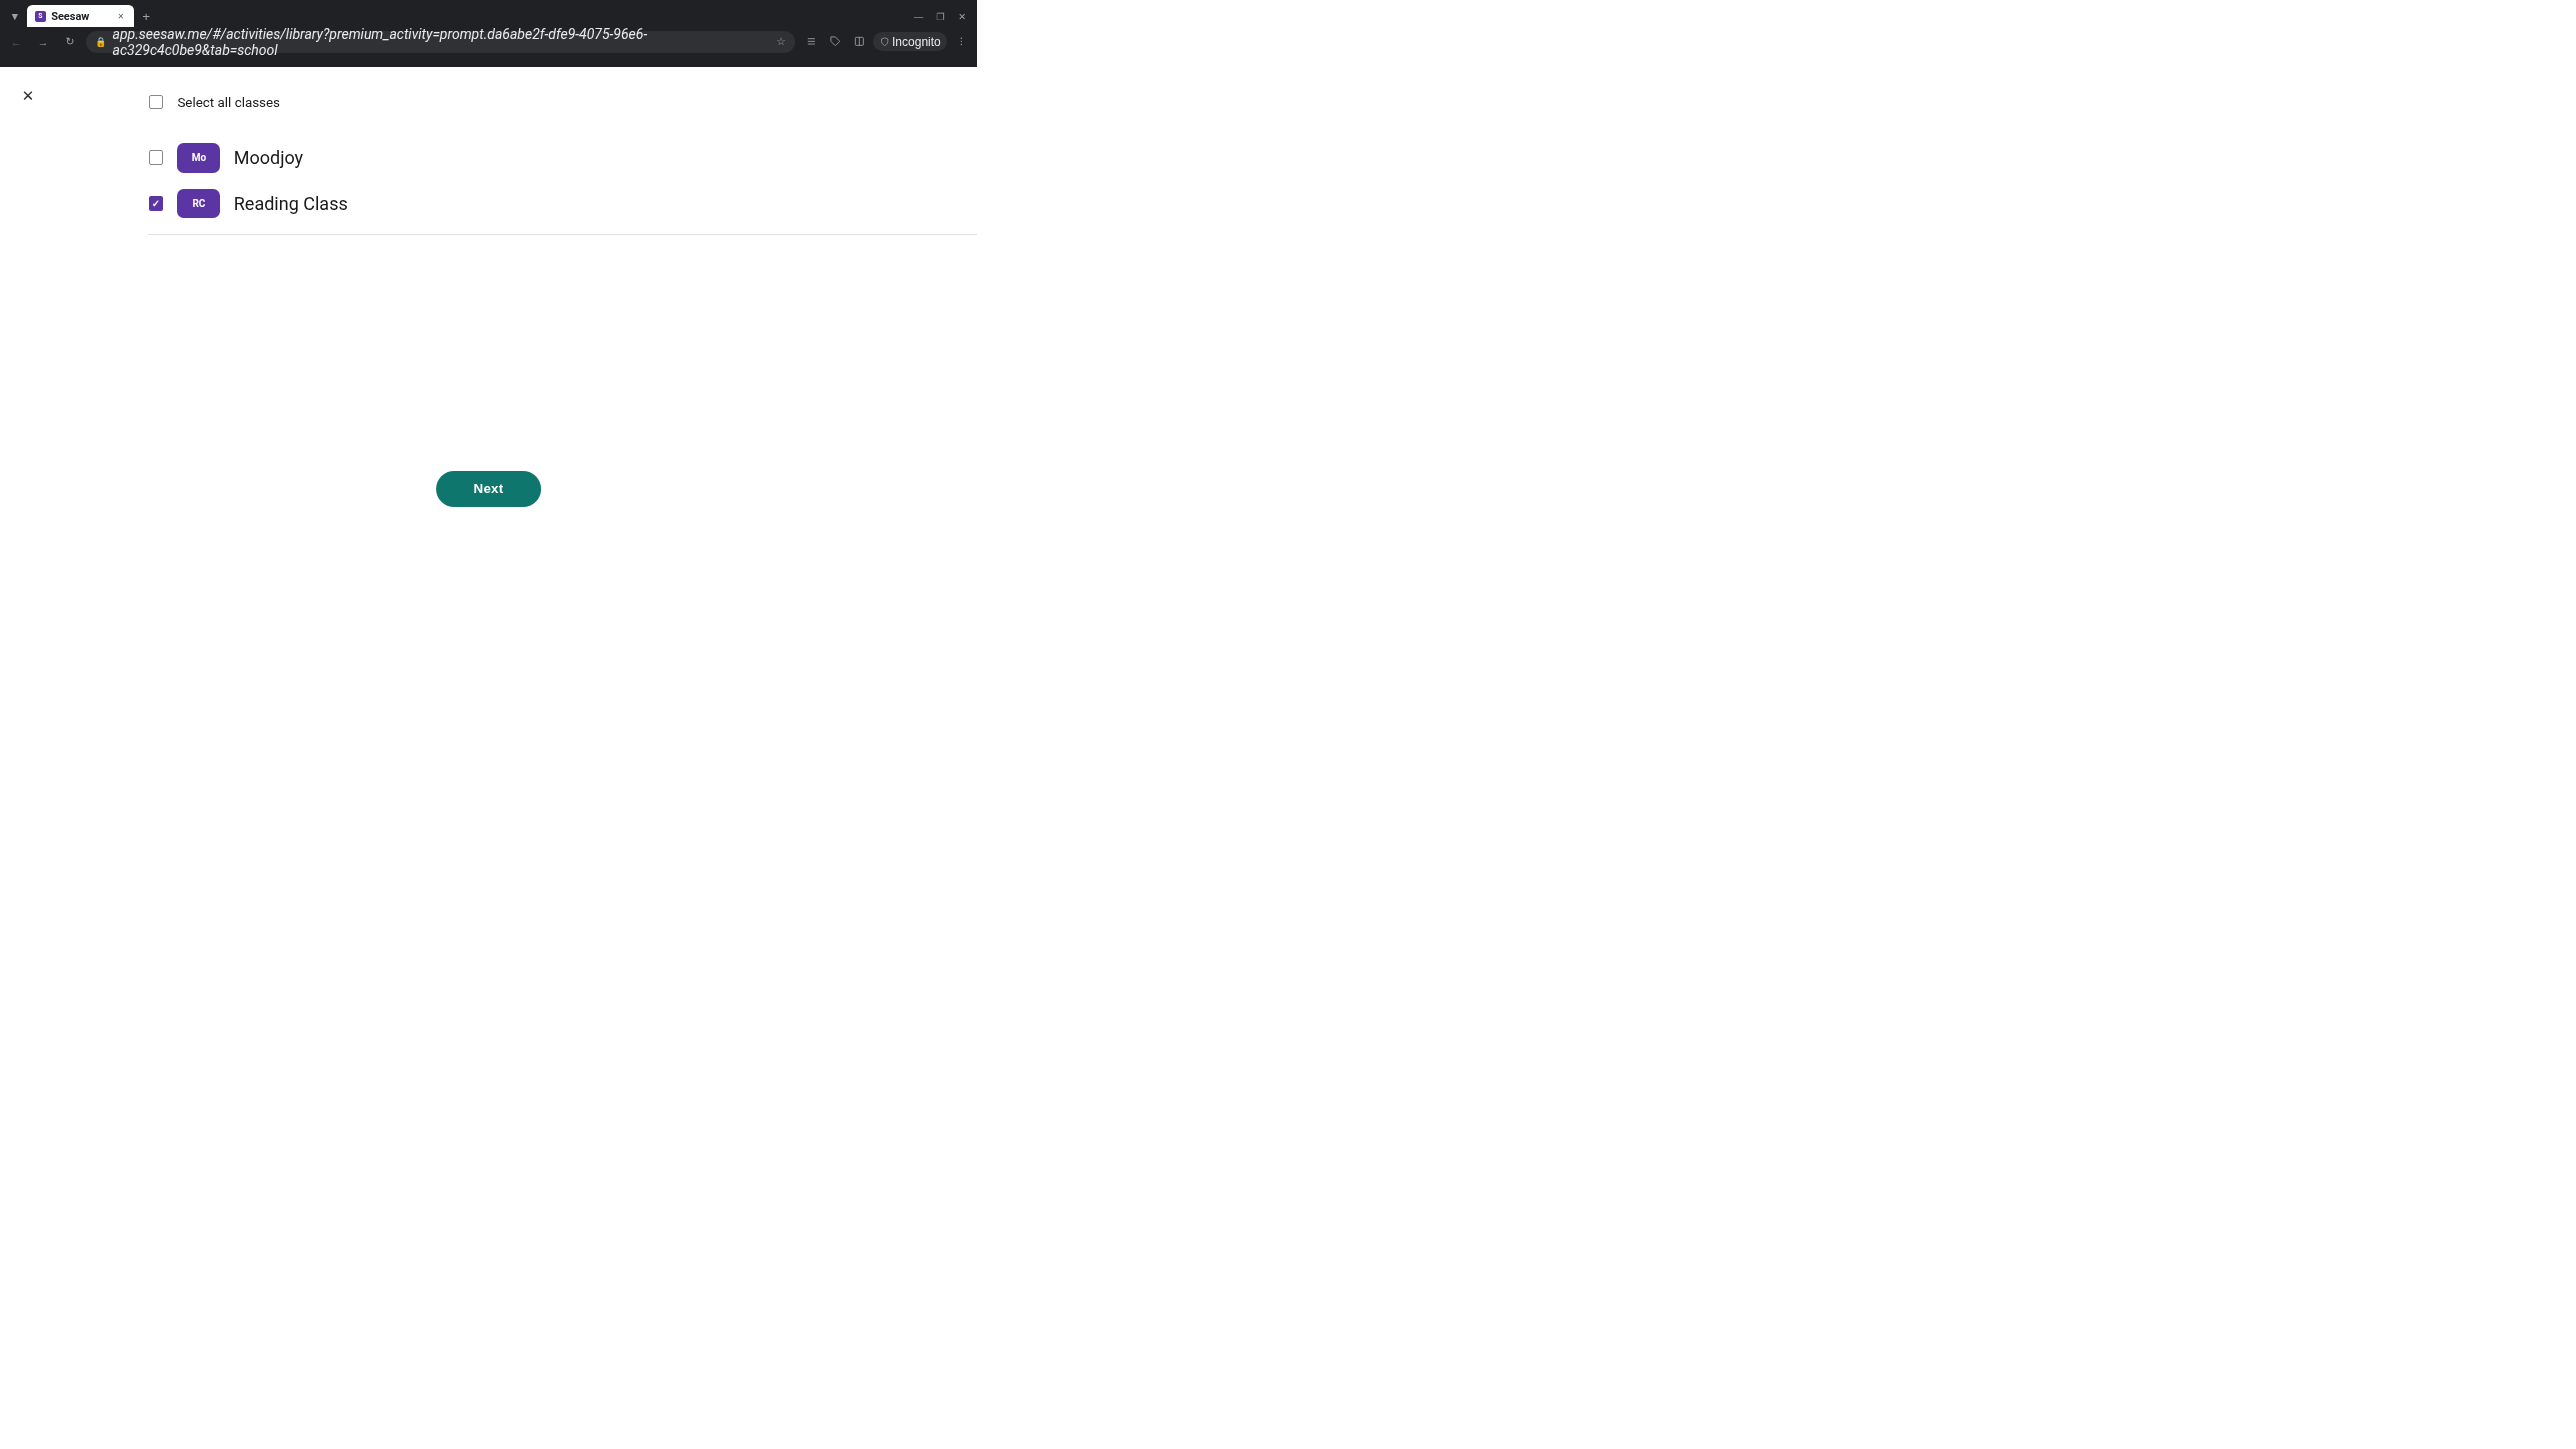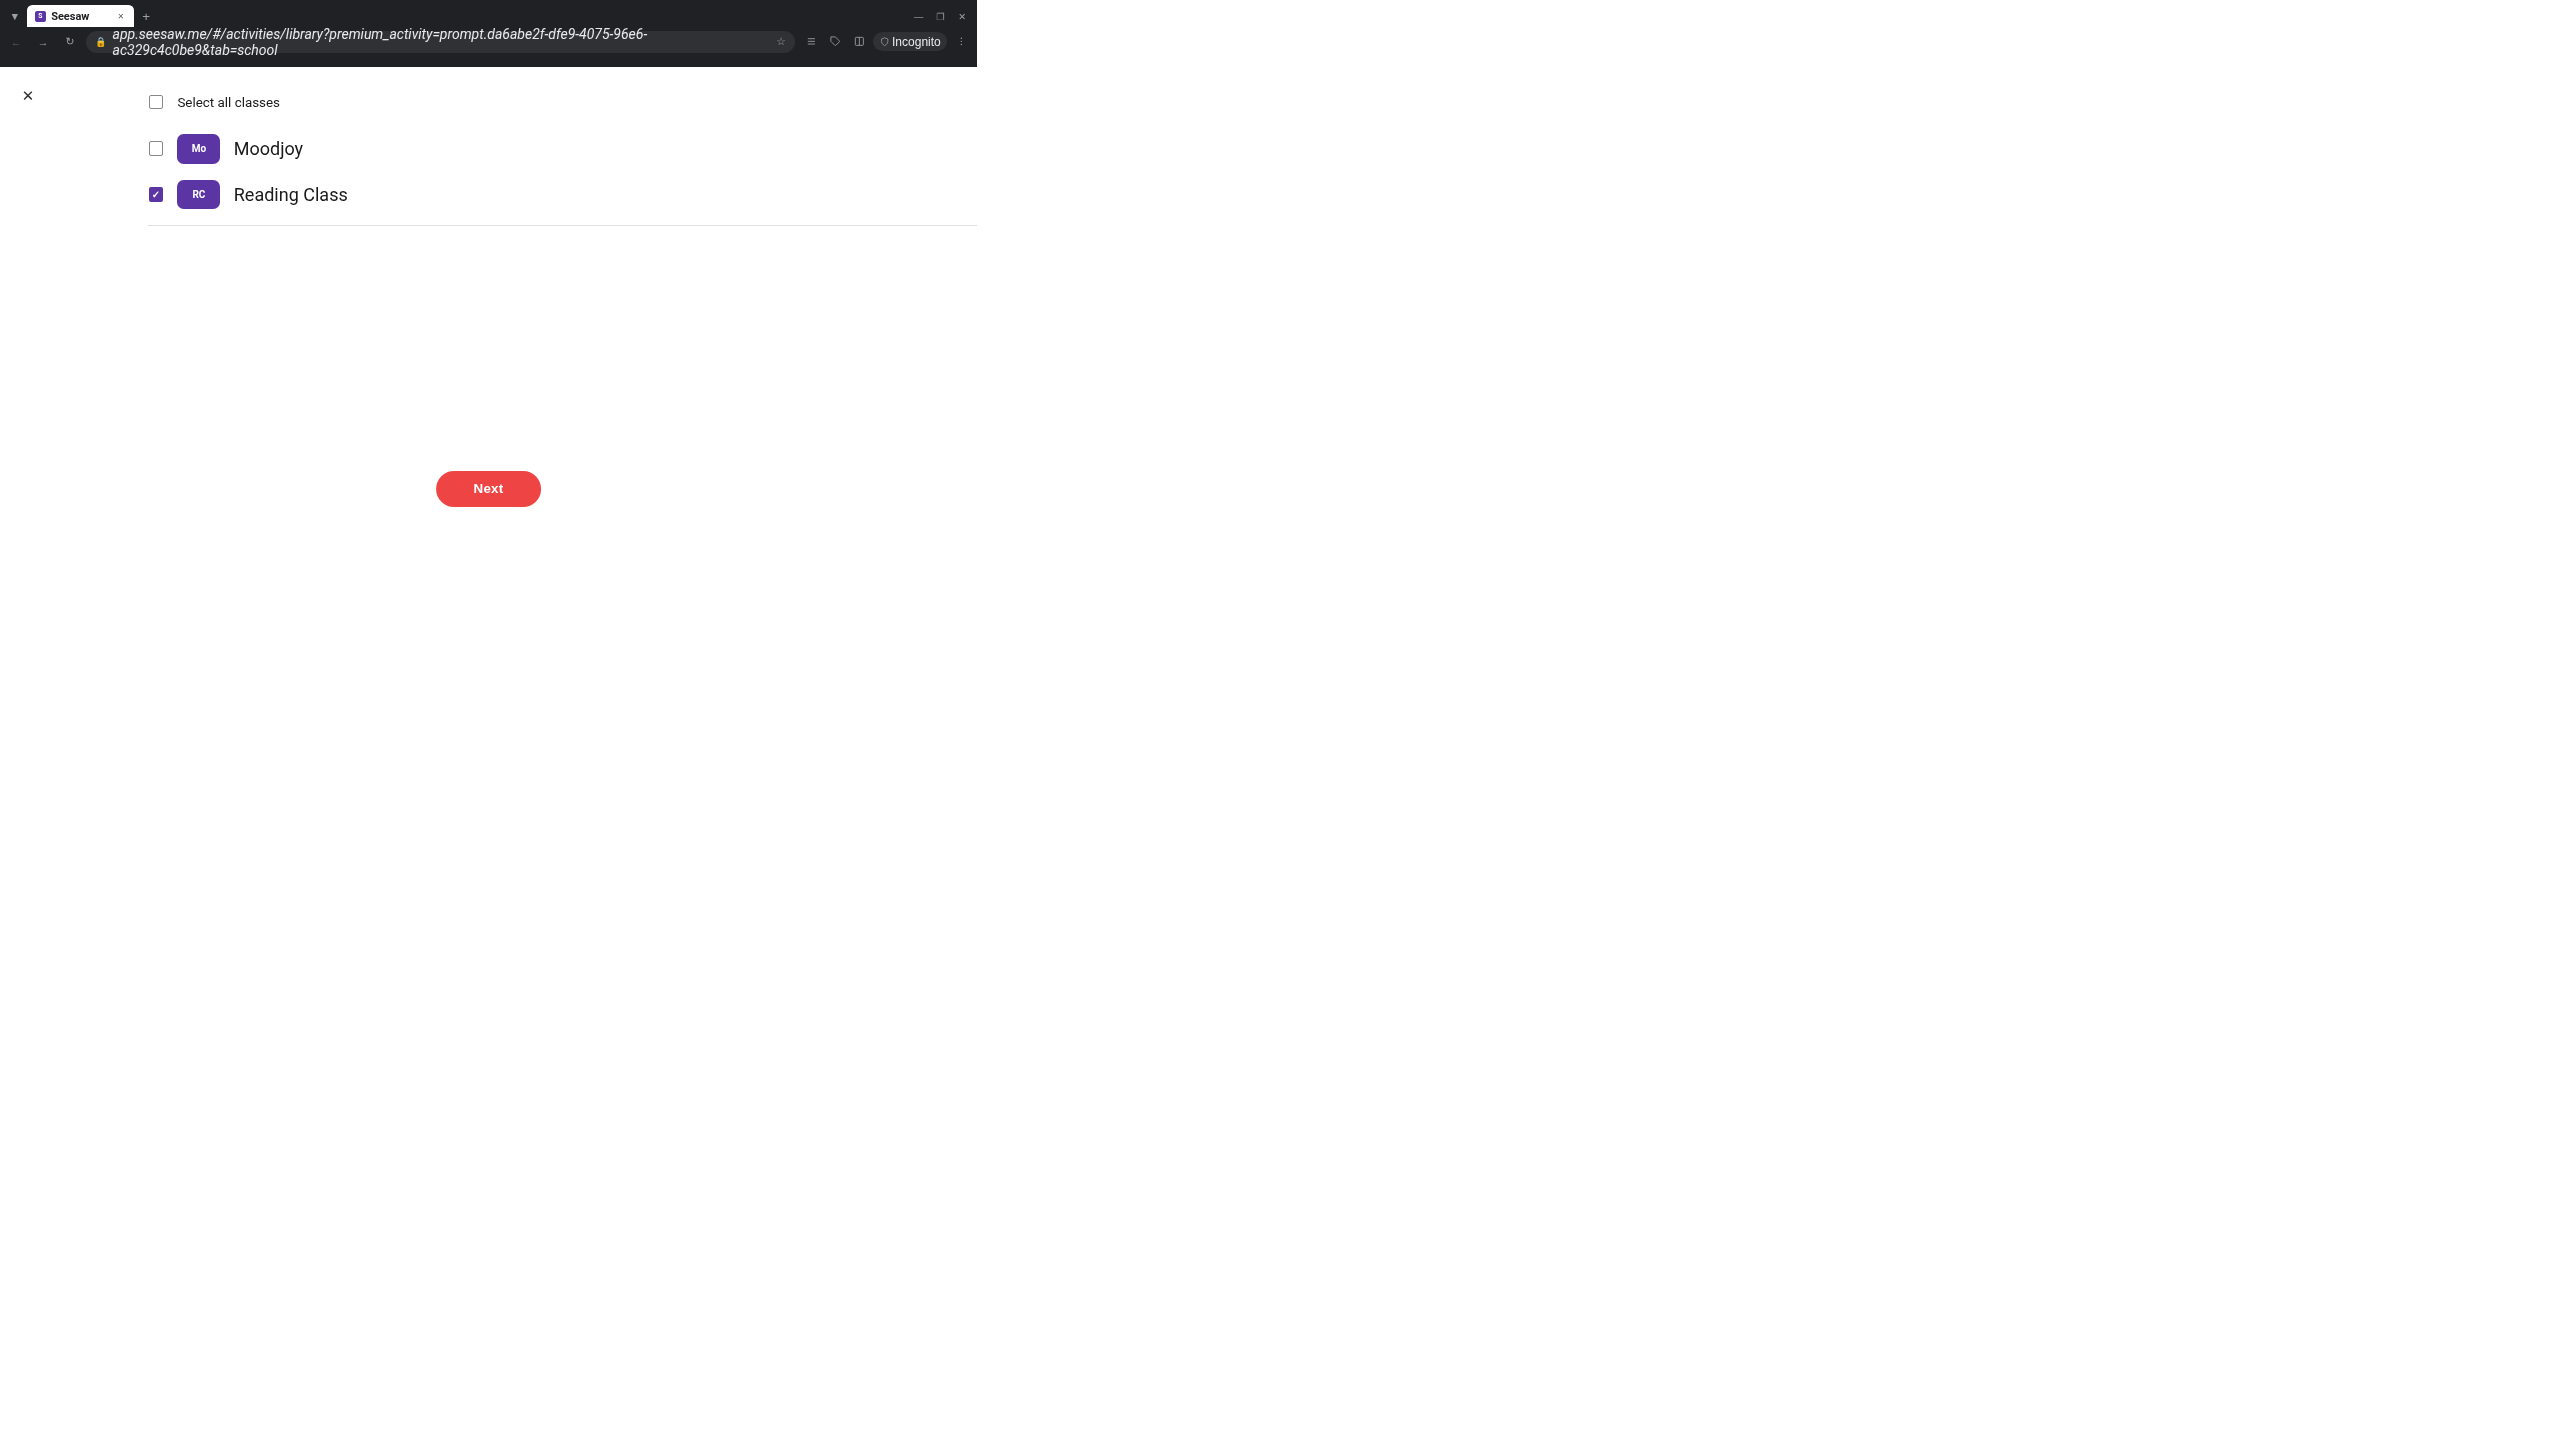--- a/index.html
+++ b/index.html
@@ -265,21 +265,21 @@
     
     .classes-container {
       padding: 27px 0 0 148px;
       max-width: 604px;
     }
 
     .select-all-row {
       display: flex;
       align-items: center;
       gap: 13.4px;
-      margin-bottom: 24px;
+      margin-bottom: 33px;
     }
 
     .class-row {
       display: flex;
       align-items: center;
       gap: 13.4px;
       margin-bottom: 16px;
     }
 
     .checkbox-wrapper {
@@ -348,21 +348,21 @@
       width: calc(100% - 148px);
       margin-left: 148px;
     }
 
     
     .next-btn {
       position: absolute;
       bottom: 40px;
       left: 50%;
       transform: translateX(-50%);
-      background: #ef4444;
+      background: #0f766e;
       color: white;
       border: none;
       border-radius: 19px;
       padding: 10.7px 38px;
       font-size: 13.4px;
       font-weight: 600;
       cursor: pointer;
       letter-spacing: 0.2px;
     }
   </style>

